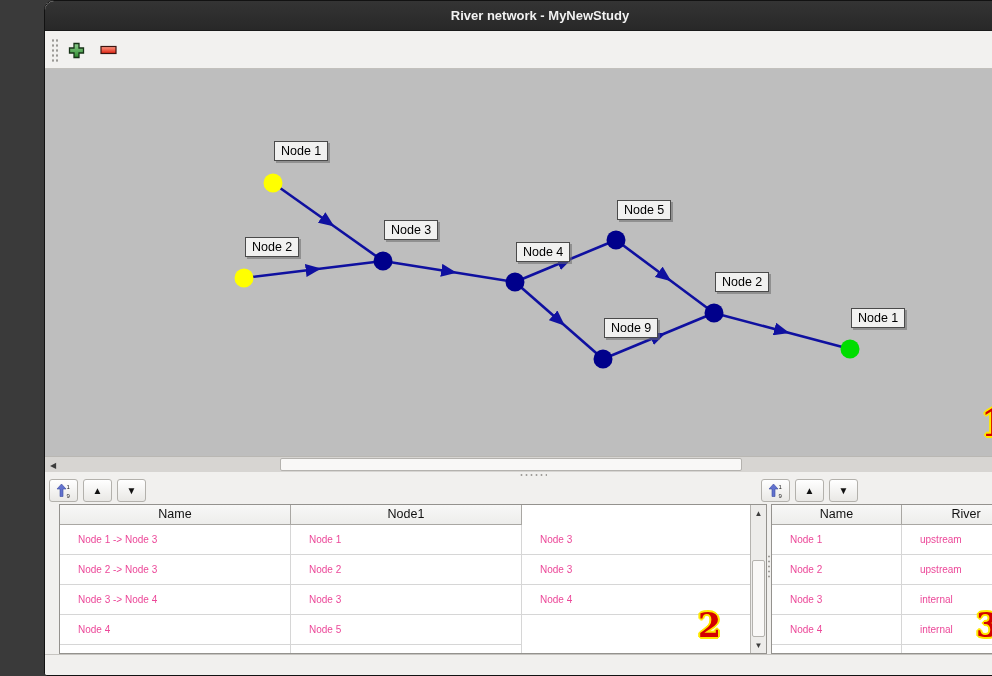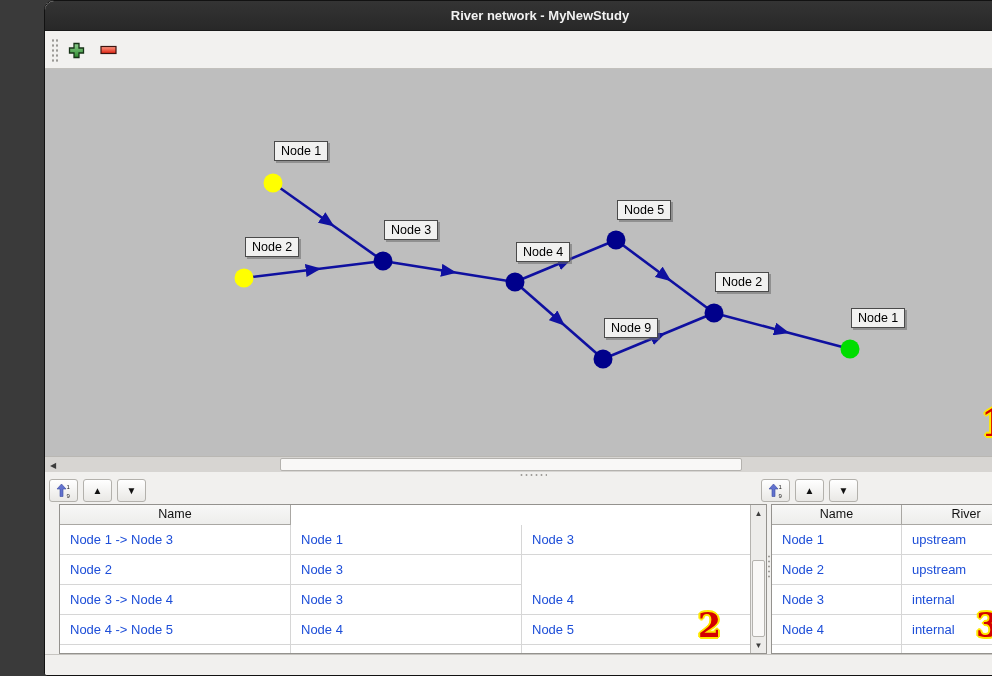--- a/index.html
+++ b/index.html
@@ -85,22 +85,22 @@
   .dtable { position:absolute; top:0; height:150px; background:#fff; border:1px solid #94928e; }
   .dtable .hrow { display:grid; }
   .dtable .hcell {
     height:20px; line-height:19px; text-align:center; font-size:12.5px; color:#111;
     background:linear-gradient(#f8f8f7,#ededeb);
     border-right:1px solid #a9a7a3; border-bottom:1px solid #a9a7a3;
     cursor:pointer;
   }
   .dtable .brow { display:grid; }
   .dtable .bcell {
-    height:30px; line-height:29px; font-size:13px; color:#1d4ed8;
-    padding-left:10px; background:#fff;
+    height:30px; line-height:29px; font-size:10px; color:#ec4899;
+    padding-left:18px; background:#fff;
     border-right:1px solid #d6d6d6; border-bottom:1px solid #d6d6d6;
     white-space:nowrap; overflow:hidden;
   }
   .dtable .sliver .bcell { height:8px; border-bottom:none; }
   .tbl-scroll { position:absolute; right:0; top:0; width:16px; height:148px; background:#edecea; border-left:1px solid #b5b3af; }
   
   .statusbar { position:absolute; left:0; bottom:0; right:0; height:21px; background:#f1f0ee; border-top:1px solid #c6c4c0; }
   .statusbar .grip {
     position:absolute; right:2px; bottom:2px; width:12px; height:12px;
     background-image: radial-gradient(circle, #a3a19d 0.9px, transparent 1.2px);
@@ -247,37 +247,38 @@
       <div class="pt-btn" style="font-size:10px">
           <span>▼</span>
         </div>
     </div>
   </div>
 
   <div class="tables-zone">
     <div class="dtable" id="links-table" style="left:2px; width:708px">
         <div class="hrow" style="grid-template-columns: 231px 231px 230px;">
           <div class="hcell">Name</div>
+          <div class="hcell">Node1</div>
         </div>
       <div class="brow" style="grid-template-columns: 231px 231px 230px;">
           <div class="bcell">Node 1 -&gt; Node 3</div>
           <div class="bcell">Node 1</div>
           <div class="bcell">Node 3</div>
         </div>
         <div class="brow" style="grid-template-columns: 231px 231px 230px;">
+          <div class="bcell">Node 2 -&gt; Node 3</div>
           <div class="bcell">Node 2</div>
           <div class="bcell">Node 3</div>
         </div>
         <div class="brow" style="grid-template-columns: 231px 231px 230px;">
           <div class="bcell">Node 3 -&gt; Node 4</div>
           <div class="bcell">Node 3</div>
           <div class="bcell">Node 4</div>
         </div>
         <div class="brow" style="grid-template-columns: 231px 231px 230px;">
-          <div class="bcell">Node 4 -&gt; Node 5</div>
           <div class="bcell">Node 4</div>
           <div class="bcell">Node 5</div>
         </div>
         <div class="brow sliver" style="grid-template-columns: 231px 231px 230px;">
           <div class="bcell"></div>
           <div class="bcell"></div>
           <div class="bcell"></div>
         </div>
         <div class="tbl-scroll">
         <div class="sb-arrow" style="top:0;width:15px">

